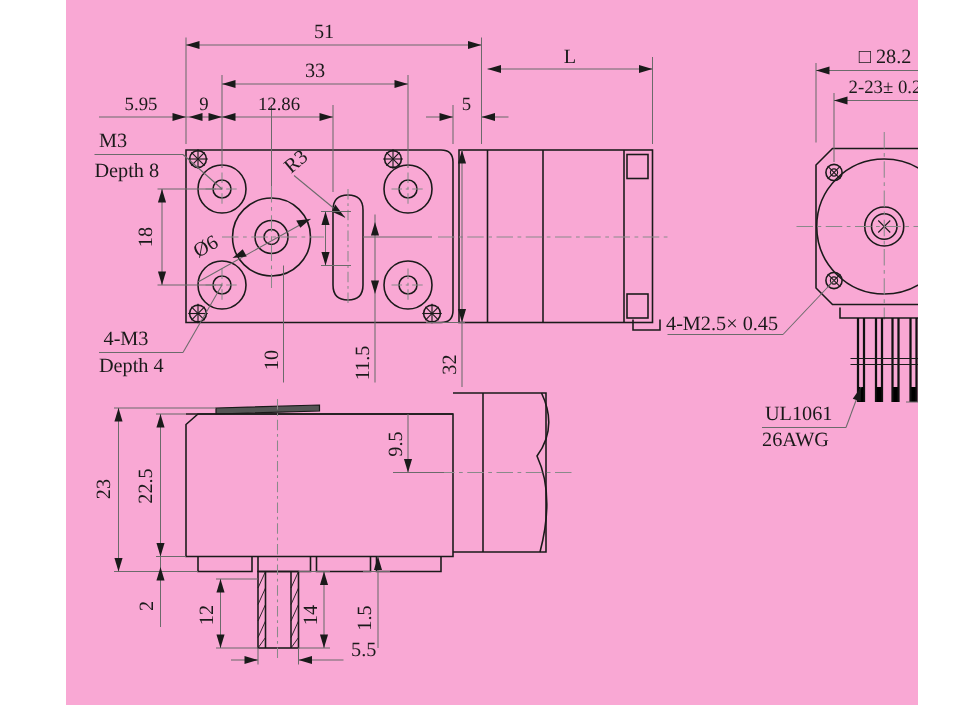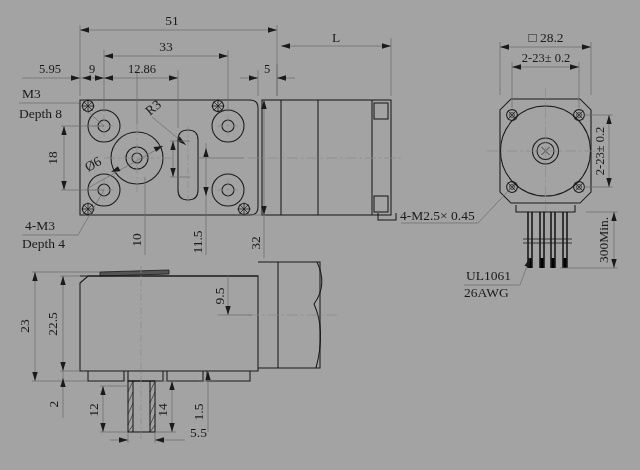--- a/index.html
+++ b/index.html
@@ -5,24 +5,25 @@
   html, body {
     margin: 0;
     padding: 0;
     background: #ffffff;
   }
   body {
     font-family: "Liberation Serif", serif;
   }
   #sheet {
     position: relative;
-    width: 640px;
+    width: 568px;
     height: 470px;
-    background: #a3a3a3;
+    background: #f9a8d4;
     overflow: hidden;
+    margin-left: 44px;
   }
   #sheet svg {
     position: absolute;
     left: 0;
     top: 0;
   }
   .ln { stroke: #1a1a1a; stroke-width: 1.05; fill: none; stroke-linecap: butt; }
   .ln-thin { stroke: #1a1a1a; stroke-width: 0.75; fill: none; }
   .dim { stroke: #6b6b6b; stroke-width: 0.7; fill: none; }
   .ctr { stroke: #8a8a8a; stroke-width: 0.7; fill: none; stroke-dasharray: 11 3 2.5 3; }

